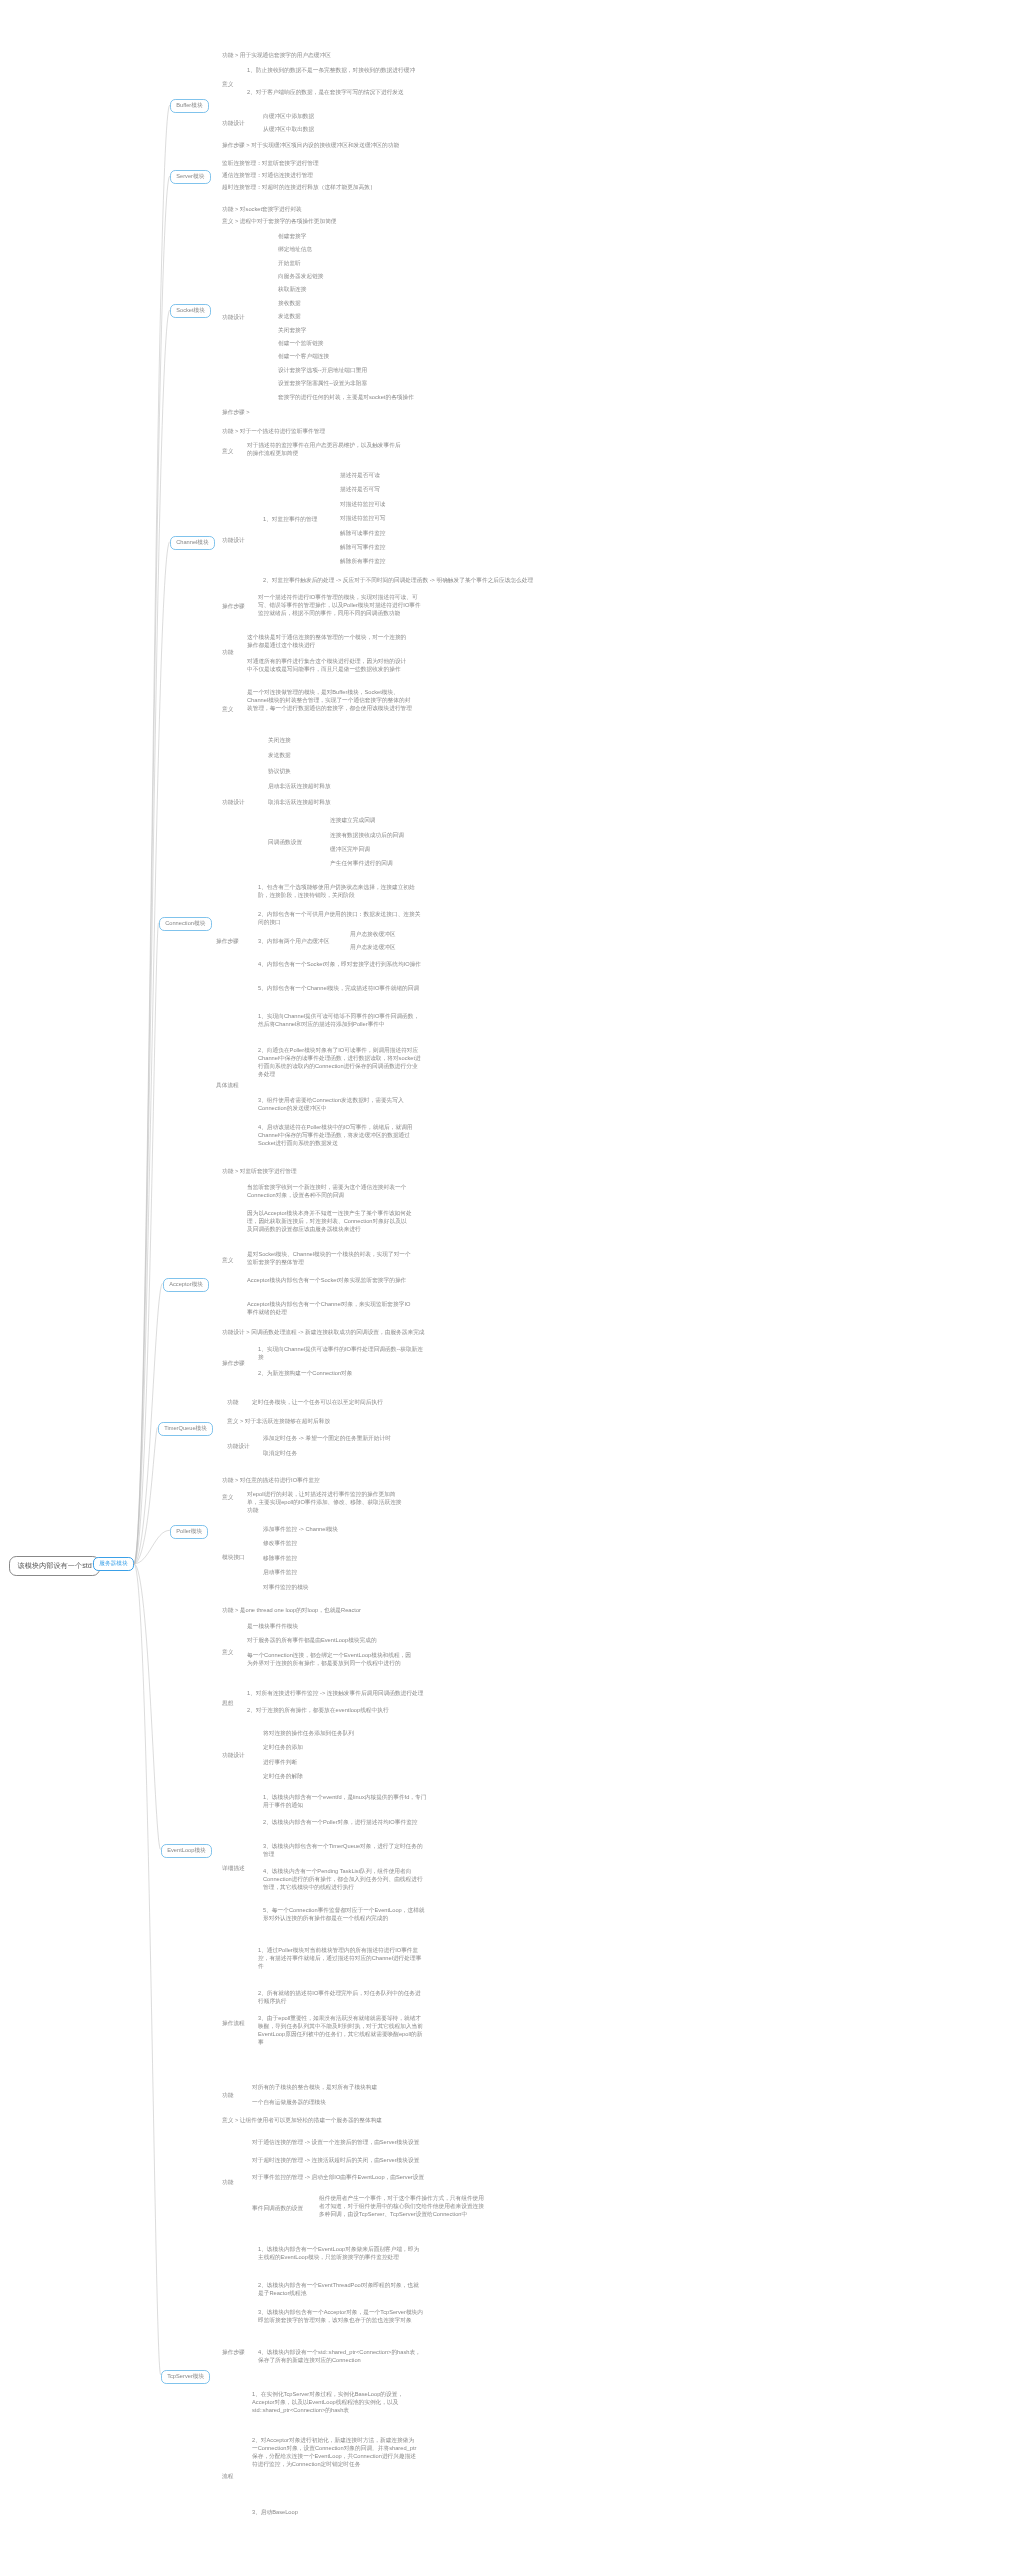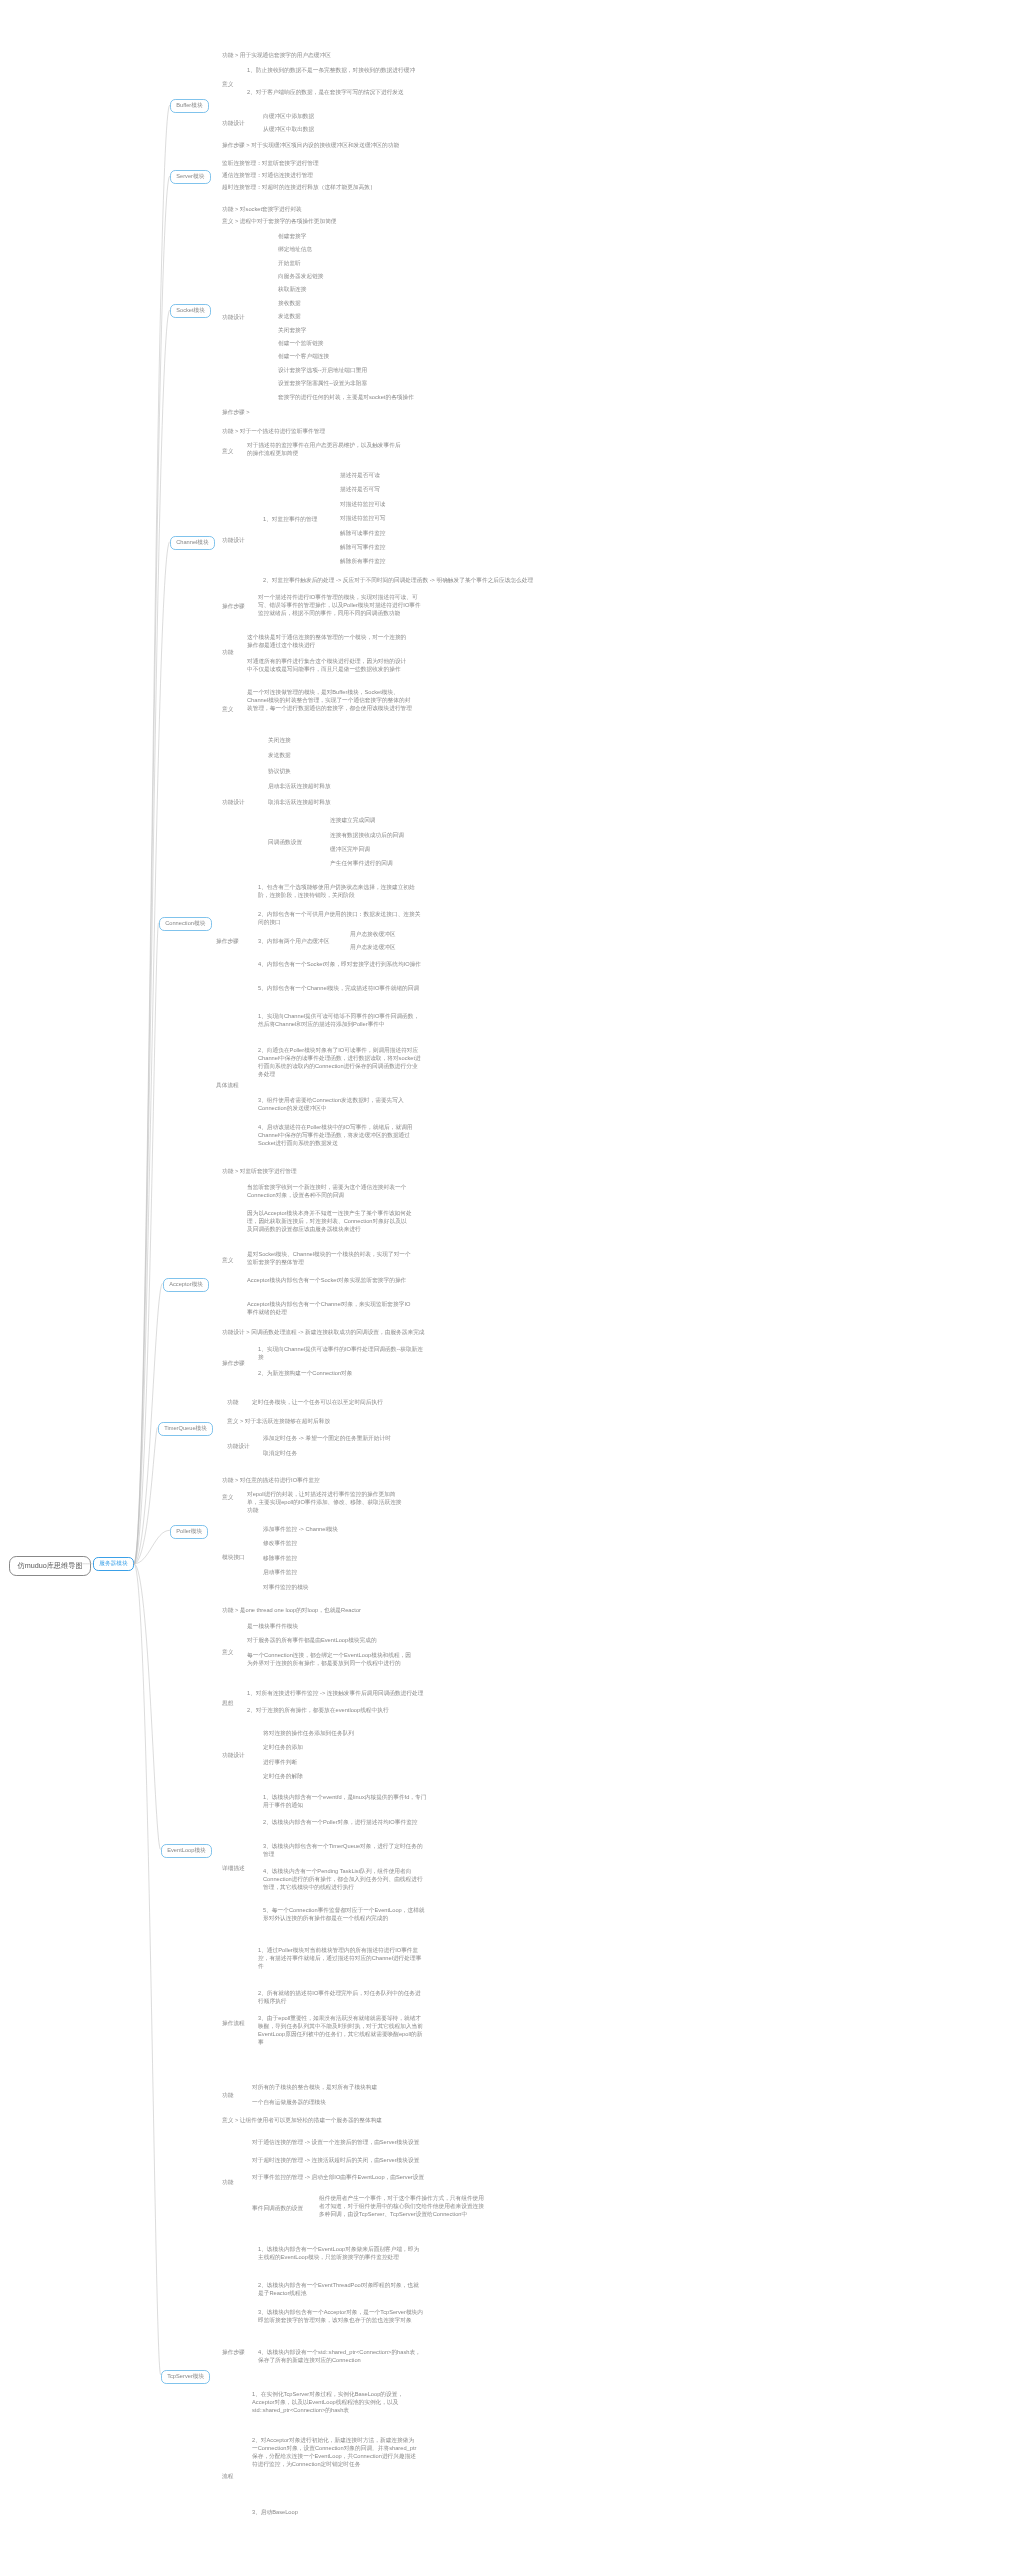--- a/index.html
+++ b/index.html
@@ -34,21 +34,21 @@
     white-space: pre-wrap;
     color: #888;
     max-width: 216px;
   }
   svg.wires { position:absolute; top:0; left:0; pointer-events:none; }
   svg.wires path { stroke:#bbb; fill:none; stroke-width:1; }
 </style>
 </head>
 <body>
 
-<div class="node root" style="left:9.3px; top:1556px;">仿muduo库思维导图</div>
+<div class="node root" style="left:9.3px; top:1556px;">该模块内部设有一个std</div>
 
 <div class="node l1" style="left:93px; top:1557px;">服务器模块</div>
 
 <div class="node l2" style="left:170px; top:99px;">Buffer模块</div>
 <div class="leaf" style="left:222px; top:52px;"><span>功能</span> &gt; <span>用于实现通信套接字的用户态缓冲区</span></div>
 <div class="leaf" style="left:222px; top:81px;">意义</div>
 <div class="leaf" style="left:247px; top:67px; max-width:175px;">1、防止接收到的数据不是一条完整数据，对接收到的数据进行缓冲</div>
 <div class="leaf" style="left:247px; top:89px; max-width:175px;">2、对于客户端响应的数据，是在套接字可写的情况下进行发送</div>
 <div class="leaf" style="left:222px; top:120px;">功能设计</div>
 <div class="leaf" style="left:263px; top:113px;">向缓冲区中添加数据</div>

